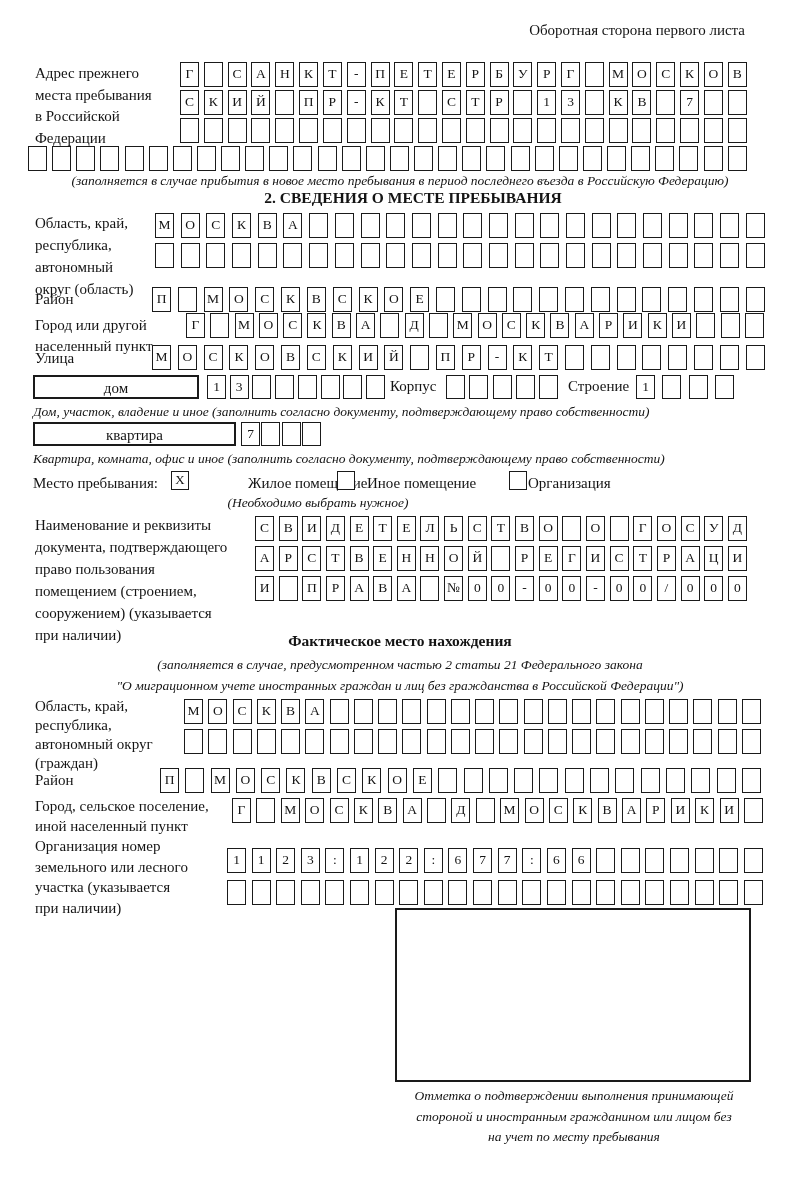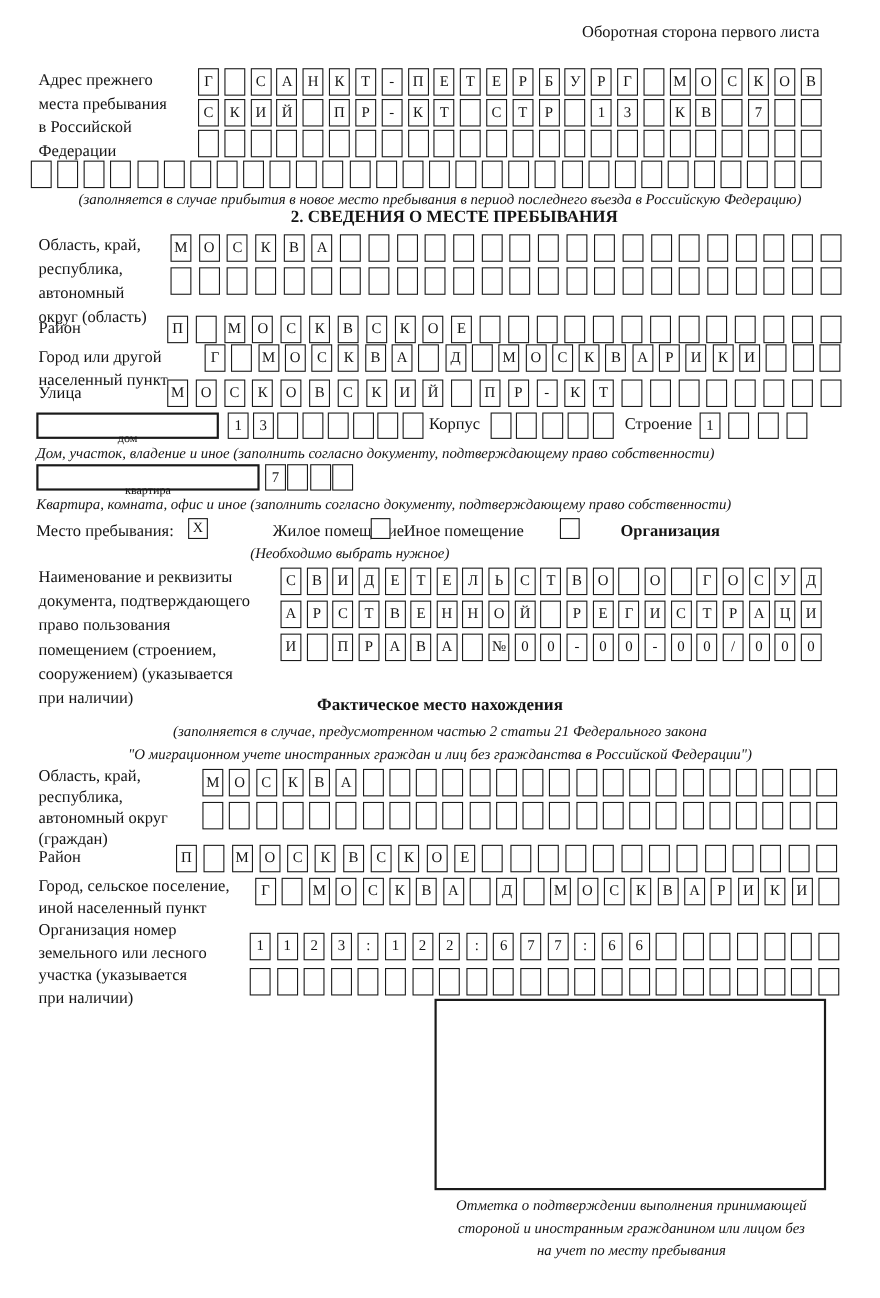--- a/index.html
+++ b/index.html
@@ -15,21 +15,21 @@
   .boxrow { position:absolute; display:flex; justify-content:space-between; }
   .cell {
     flex:none; width:19px; height:25px;
     border:1.8px solid #1a1a1a;
     text-align:center; font-size:13.5px; line-height:21px;
     background:#fff;
   }
   .cells-sm .cell { height:24px; }
   .widebox {
     position:absolute; border:2px solid #1a1a1a; background:#fff;
-    text-align:center; font-size:11px; line-height:20px; padding-top:12px;
+    text-align:center; font-size:15px; line-height:20px; padding-top:1px;
   }
   .chk {
     position:absolute; width:18px; height:19px; border:1.8px solid #1a1a1a;
     text-align:center; font-size:13px; line-height:16px; background:#fff;
   }
   .cap { font-size:13.5px;font-style:italic; }
   .ttl { font-weight:bold; font-size:15.5px; text-align:center; width:800px; left:0; }
   .ctr { text-align:center; }
   .stamp-rect { position:absolute; border:2px solid #1a1a1a; background:#fff; }
 </style>
@@ -342,21 +342,21 @@
       <span class="cell"></span>
     </div>
   <div class="abs cap" style="left:33px;top:451px;">Квартира, комната, офис и иное (заполнить согласно документу, подтверждающему право собственности)</div>
 
   <div class="abs" style="left:33px;top:475px;">Место пребывания:</div>
   <div class="chk" style="left:171px;top:471px;">X</div>
   <div class="abs" style="left:204px;top:475px;margin-left:44px;">Жилое помещение</div>
   <div class="chk" style="left:337px;top:471px;"></div>
   <div class="abs" style="left:367px;top:475px;">Иное помещение</div>
   <div class="chk" style="left:509px;top:471px;"></div>
-  <div class="abs" style="left:564px;top:475px;font-weight:bold;">Организация</div>
+  <div class="abs" style="left:528px;top:475px;">Организация</div>
   <div class="abs cap ctr" style="left:188px;top:495px;width:260px;">(Необходимо выбрать нужное)</div>
 
   <div class="abs" style="left:35px;top:514px;line-height:22px;">
     <div>Наименование и реквизиты</div>
     <div>документа, подтверждающего</div>
     <div>право пользования</div>
     <div>помещением (строением,</div>
     <div>сооружением) (указывается</div>
     <div>при наличии)</div>
   </div>

